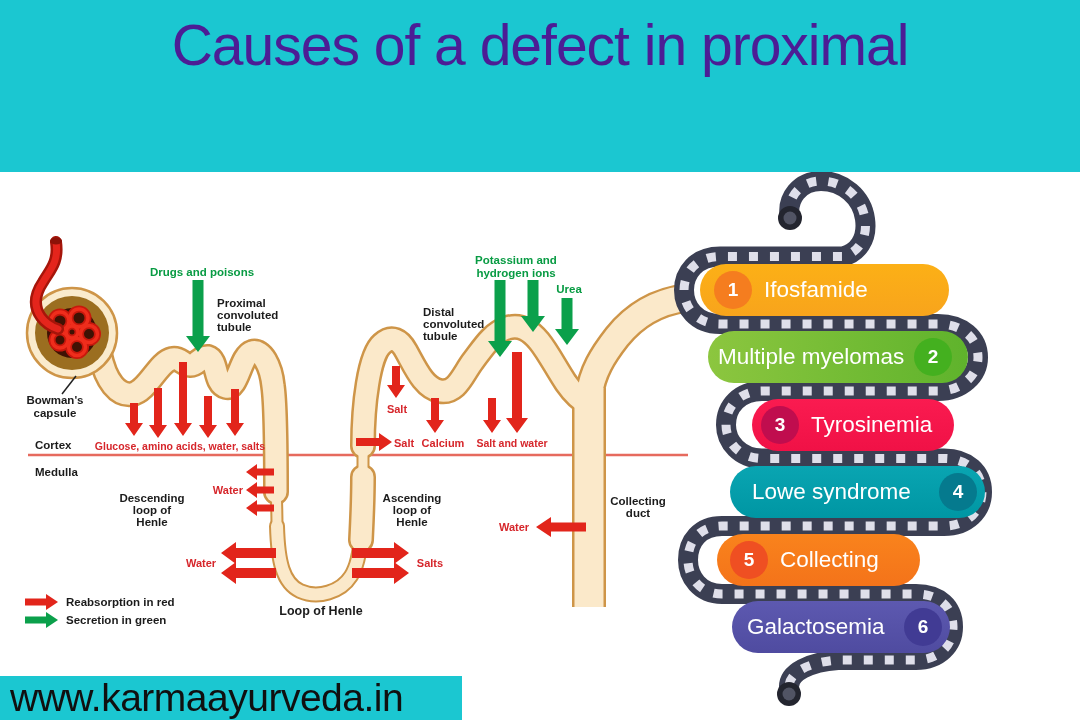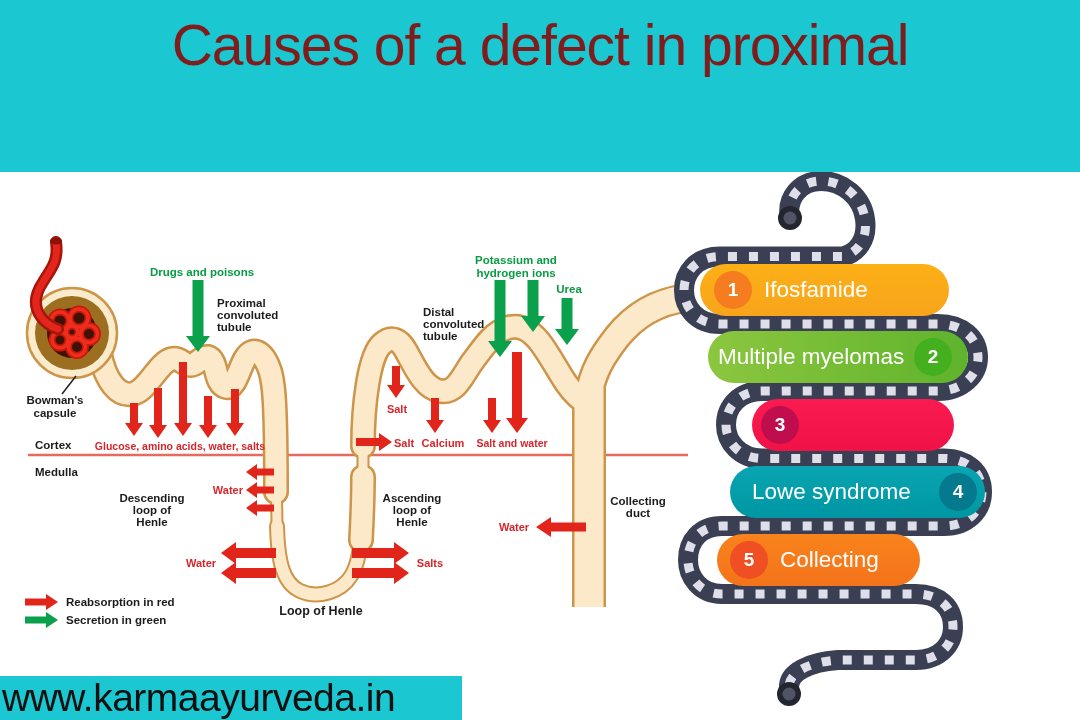--- a/index.html
+++ b/index.html
@@ -7,29 +7,29 @@
     width:1080px;height:720px;position:relative;overflow:hidden;
     background:#ffffff;font-family:"Liberation Sans",sans-serif;
   }
   
   .header{
     position:absolute;left:0;top:0;width:1080px;height:172px;
     background:#1bc7d1;z-index:5;text-align:center;
   }
   .header .title{
     margin:0;padding-top:14px;font-size:57px;line-height:62px;
-    font-weight:400;letter-spacing:-1px;color:#7f1d1d;
+    font-weight:400;letter-spacing:-1px;color:#4c1d95;
   }
   
   .footer{
     position:absolute;left:0;top:676px;width:462px;height:44px;
     background:#1bc7d1;z-index:6;
   }
   .footer .url{
-    font-size:39px;line-height:44px;color:#101010;padding-left:2px;
+    font-size:39px;line-height:44px;color:#101010;padding-left:10px;
     letter-spacing:-0.5px;white-space:nowrap;
   }
   
   .diagram{position:absolute;left:0;top:170px;width:690px;height:516px;z-index:1;}
   .diagram svg{display:block;}
   .t-black{fill:#1b1b1b;font-weight:bold;font-size:11.5px;}
   .t-red{fill:#d6262b;font-weight:bold;font-size:11px;}
   .t-green{fill:#089b43;font-weight:bold;font-size:11.5px;}
   .t-sm{font-size:10.5px;}
   .t-lg{font-size:12.5px;}
@@ -233,26 +233,31 @@
   <div class="pill pill-1">
     <span class="badge badge-left">1</span>
     <span class="label">Ifosfamide</span>
   </div>
   <div class="pill pill-2">
     <span class="label">Multiple myelomas</span>
     <span class="badge badge-right">2</span>
   </div>
   <div class="pill pill-3">
     <span class="badge badge-left">3</span>
+    <span class="label">Tyrosinemia</span>
   </div>
   <div class="pill pill-4">
     <span class="label">Lowe syndrome</span>
     <span class="badge badge-right">4</span>
   </div>
   <div class="pill pill-5">
     <span class="badge badge-left">5</span>
     <span class="label">Collecting</span>
   </div>
+  <div class="pill pill-6">
+    <span class="label">Galactosemia</span>
+    <span class="badge badge-right">6</span>
+  </div>
 </div>
 
 <div class="footer">
   <div class="url">www.karmaayurveda.in</div>
 </div>
 
 </body></html>

